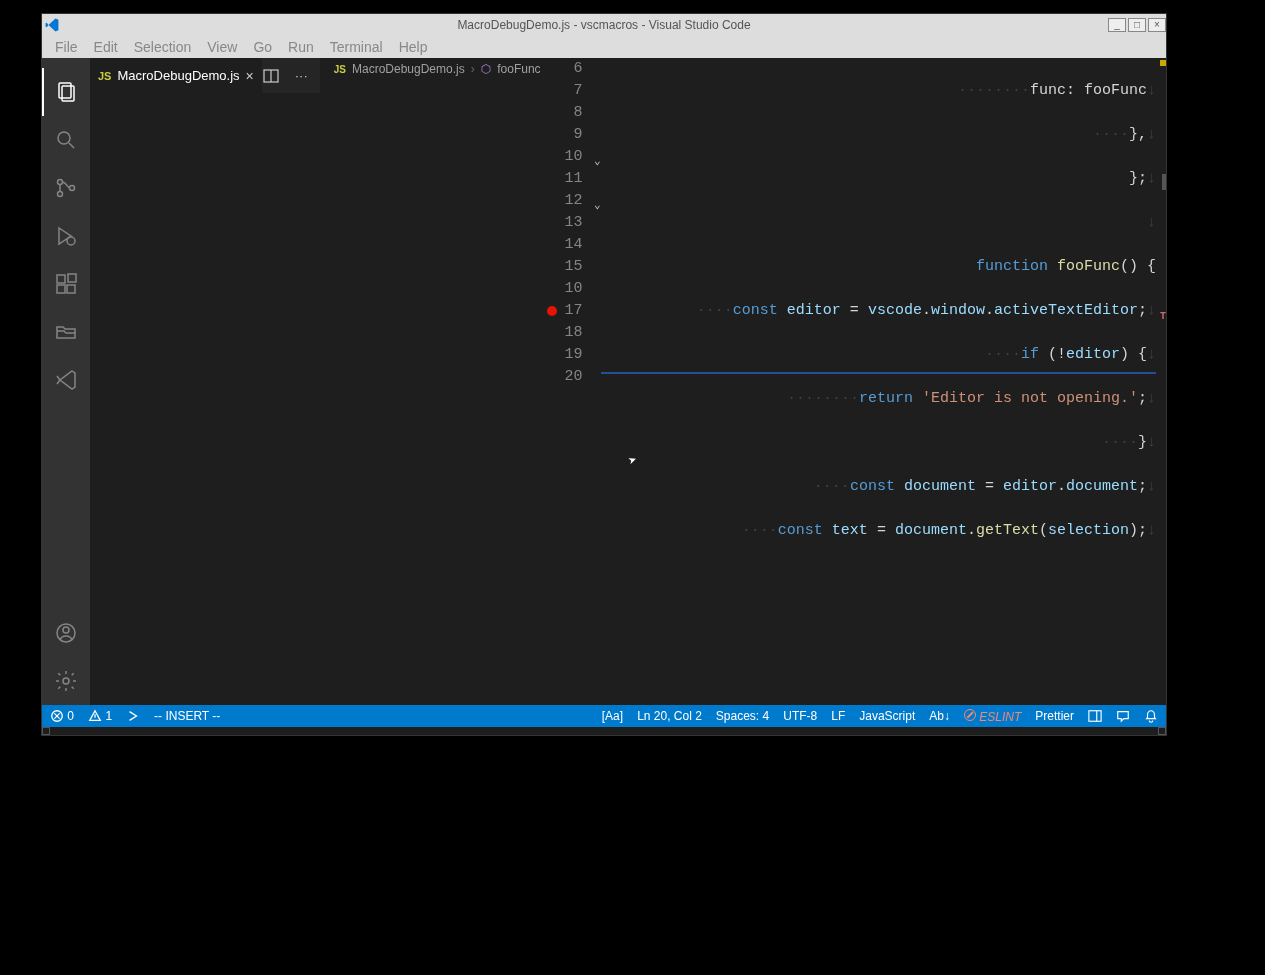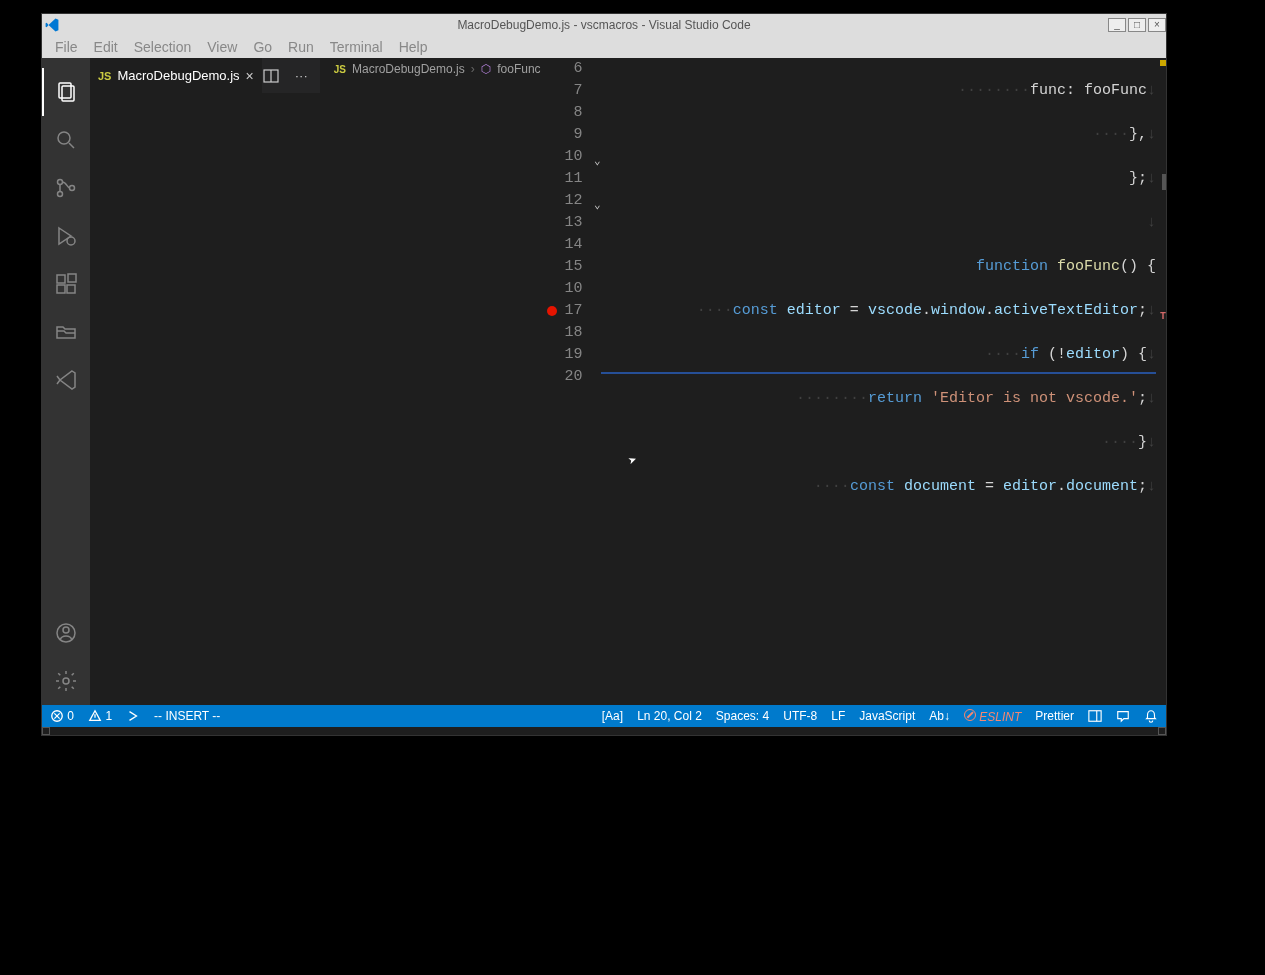--- a/index.html
+++ b/index.html
@@ -200,23 +200,24 @@
             <div class="bp" style="top: 248px;"></div>
           </div>
         <div class="code">
 <div class="line"><span class="ws">········</span><span>func: fooFunc</span><span class="ws">↓</span></div>
 <div class="line"><span class="ws">····</span><span>},</span><span class="ws">↓</span></div>
 <div class="line"><span>};</span><span class="ws">↓</span></div>
 <div class="line"><span class="ws">↓</span></div>
 <div class="line"><span class="kw">function</span><span class="fn"> fooFunc</span><span>() {</span></div>
 <div class="line"><span class="ws">····</span><span class="kw">const</span><span class="var"> editor</span><span> = </span><span class="prop">vscode</span><span>.</span><span class="prop">window</span><span>.</span><span class="prop">activeTextEditor</span><span>;</span><span class="ws">↓</span></div>
 <div class="line"><span class="ws">····</span><span class="kw">if</span><span> (!</span><span class="var">editor</span><span>) {</span><span class="ws">↓</span></div>
-<div class="line"><span class="ws">········</span><span class="kw">return</span><span> </span><span class="str">'Editor is not vscode.'</span><span>;</span><span class="ws">↓</span></div>
+<div class="line"><span class="ws">········</span><span class="kw">return</span><span> </span><span class="str">'Editor is not opening.'</span><span>;</span><span class="ws">↓</span></div>
 <div class="line"><span class="ws">····</span><span>}</span><span class="ws">↓</span></div>
 <div class="line"><span class="ws">····</span><span class="kw">const</span><span class="var"> document</span><span> = </span><span class="prop">editor</span><span>.</span><span class="prop">document</span><span>;</span><span class="ws">↓</span></div>
+<div class="line"><span class="ws">····</span><span class="kw">const</span><span class="var"> text</span><span> = </span><span class="prop">document</span><span>.</span><span class="fn">getText</span><span>(</span><span class="prop">selection</span><span>);</span><span class="ws">↓</span></div>
 
 
 <div class="hl-underline"></div>
         </div>
         <div class="minimap">
           <div class="m1"></div>
             <div class="mbar"></div>
             <div class="mT">T</div>
         </div>
         <div class="cursor-img">➤</div>

